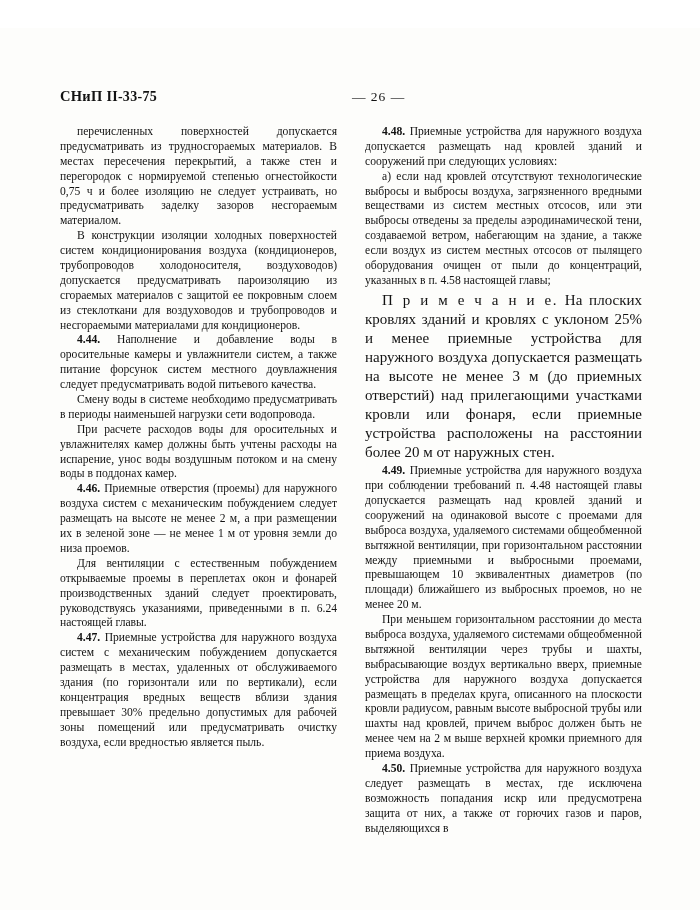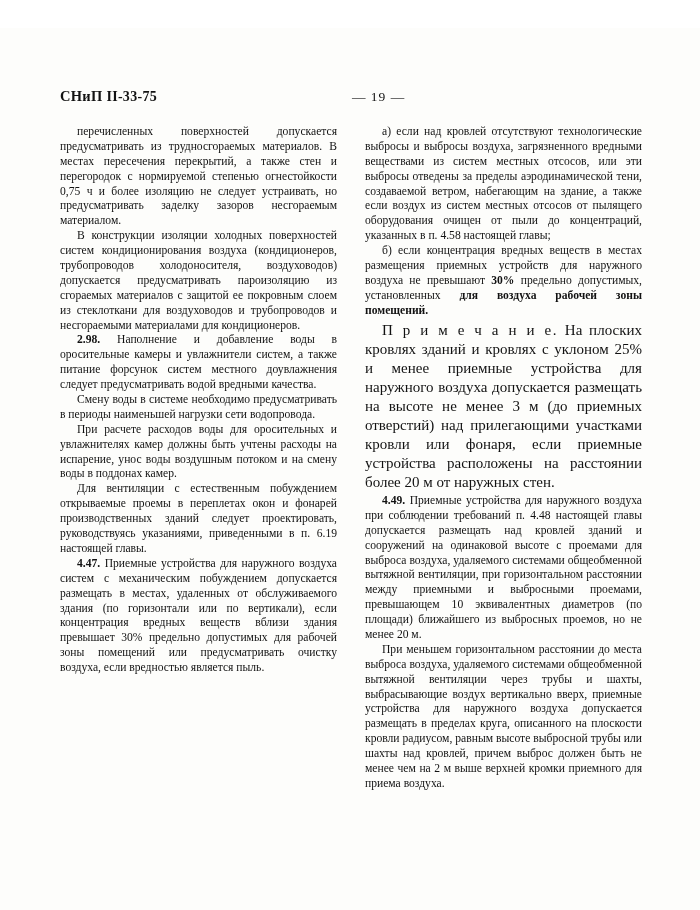--- a/index.html
+++ b/index.html
@@ -92,38 +92,40 @@
 </head>
 <body>
 
 <div class="page">
 
   <div class="header">
     <div class="doc-code">
       <span class="sn">СНиП</span>
       <span>II-33-75</span>
     </div>
-    <div class="page-number">— 19 —</div>
+    <div class="page-number">— 26 —</div>
   </div>
 
   <div class="columns">
 
     <div class="col">
       <p><span>перечисленных поверхностей допускается предусматривать из трудносгораемых материалов. В местах пересечения перекрытий, а также стен и перегородок с нормируемой степенью огнестойкости 0,75 ч и более изоляцию не следует устраивать, но предусматривать заделку зазоров несгораемым материалом.</span></p>
       <p><span>В конструкции изоляции холодных поверхностей систем кондиционирования воздуха (кондиционеров, трубопроводов холодоносителя, воздуховодов) допускается предусматривать пароизоляцию из сгораемых материалов с защитой ее покровным слоем из стеклоткани для воздуховодов и трубопроводов и несгораемыми материалами для кондиционеров.</span></p>
-      <p><span class="num">2.98.</span><span> Наполнение и добавление воды в оросительные камеры и увлажнители систем, а также питание форсунок систем местного доувлажнения следует предусматривать водой вредными качества.</span></p>
+      <p><span class="num">4.44.</span><span> Наполнение и добавление воды в оросительные камеры и увлажнители систем, а также питание форсунок систем местного доувлажнения следует предусматривать водой питьевого качества.</span></p>
       <p><span>Смену воды в системе необходимо предусматривать в периоды наименьшей нагрузки сети водопровода.</span></p>
       <p><span>При расчете расходов воды для оросительных и увлажнителях камер должны быть учтены расходы на испарение, унос воды воздушным потоком и на смену воды в поддонах камер.</span></p>
-      <p><span>Для вентиляции с естественным побуждением открываемые проемы в переплетах окон и фонарей производственных зданий следует проектировать, руководствуясь указаниями, приведенными в п. 6.19 настоящей главы.</span></p>
+      <p><span class="num">4.46.</span><span> Приемные отверстия (проемы) для наружного воздуха систем с механическим побуждением следует размещать на высоте не менее 2 м, а при размещении их в зеленой зоне — не менее 1 м от уровня земли до низа проемов.</span></p>
+      <p><span>Для вентиляции с естественным побуждением открываемые проемы в переплетах окон и фонарей производственных зданий следует проектировать, руководствуясь указаниями, приведенными в п. 6.24 настоящей главы.</span></p>
       <p><span class="num">4.47.</span><span> Приемные устройства для наружного воздуха систем с механическим побуждением допускается размещать в местах, удаленных от обслуживаемого здания (по горизонтали или по вертикали), если концентрация вредных веществ вблизи здания превышает 30% предельно допустимых для рабочей зоны помещений или предусматривать очистку воздуха, если вредностью является пыль.</span></p>
     </div>
 
     <div class="col">
+      <p><span class="num">4.48.</span><span> Приемные устройства для наружного воздуха допускается размещать над кровлей зданий и сооружений при следующих условиях:</span></p>
       <p><span>а) если над кровлей отсутствуют технологические выбросы и выбросы воздуха, загрязненного вредными веществами из систем местных отсосов, или эти выбросы отведены за пределы аэродинамической тени, создаваемой ветром, набегающим на здание, а также если воздух из систем местных отсосов от пылящего оборудования очищен от пыли до концентраций, указанных в п. 4.58 настоящей главы;</span></p>
-      <p><span>б) если концентрация вредных веществ в местах размещения приемных устройств для наружного воздуха не превышают </span><span class="bold">30%</span><span> предельно допустимых, установленных </span><span class="bold">для воздуха рабочей зоны помещений.</span></p>
       <div class="note"><span class="note-label">П р и м е ч а н и е.</span><span> На плоских кровлях зданий и кровлях с уклоном 25% и менее приемные устройства для наружного воздуха допускается размещать на высоте не менее 3 м (до приемных отверстий) над прилегающими участками кровли или фонаря, если приемные устройства расположены на расстоянии более 20 м от наружных стен.</span></div>
       <div class="spacer-s"></div>
       <p><span class="num">4.49.</span><span> Приемные устройства для наружного воздуха при соблюдении требований п. 4.48 настоящей главы допускается размещать над кровлей зданий и сооружений на одинаковой высоте с проемами для выброса воздуха, удаляемого системами общеобменной вытяжной вентиляции, при горизонтальном расстоянии между приемными и выбросными проемами, превышающем 10 эквивалентных диаметров (по площади) ближайшего из выбросных проемов, но не менее 20 м.</span></p>
       <p><span>При меньшем горизонтальном расстоянии до места выброса воздуха, удаляемого системами общеобменной вытяжной вентиляции через трубы и шахты, выбрасывающие воздух вертикально вверх, приемные устройства для наружного воздуха допускается размещать в пределах круга, описанного на плоскости кровли радиусом, равным высоте выбросной трубы или шахты над кровлей, причем выброс должен быть не менее чем на 2 м выше верхней кромки приемного для приема воздуха.</span></p>
+      <p><span class="num">4.50.</span><span> Приемные устройства для наружного воздуха следует размещать в местах, где исключена возможность попадания искр или предусмотрена защита от них, а также от горючих газов и паров, выделяющихся в</span></p>
     </div>
 
   </div>
 </div>
 
 </body></html>

